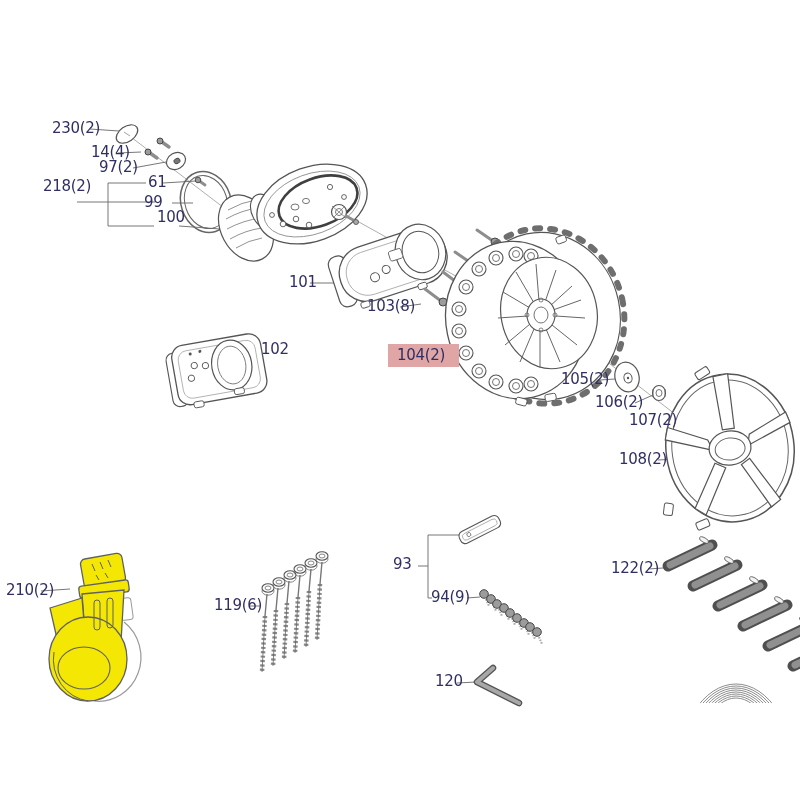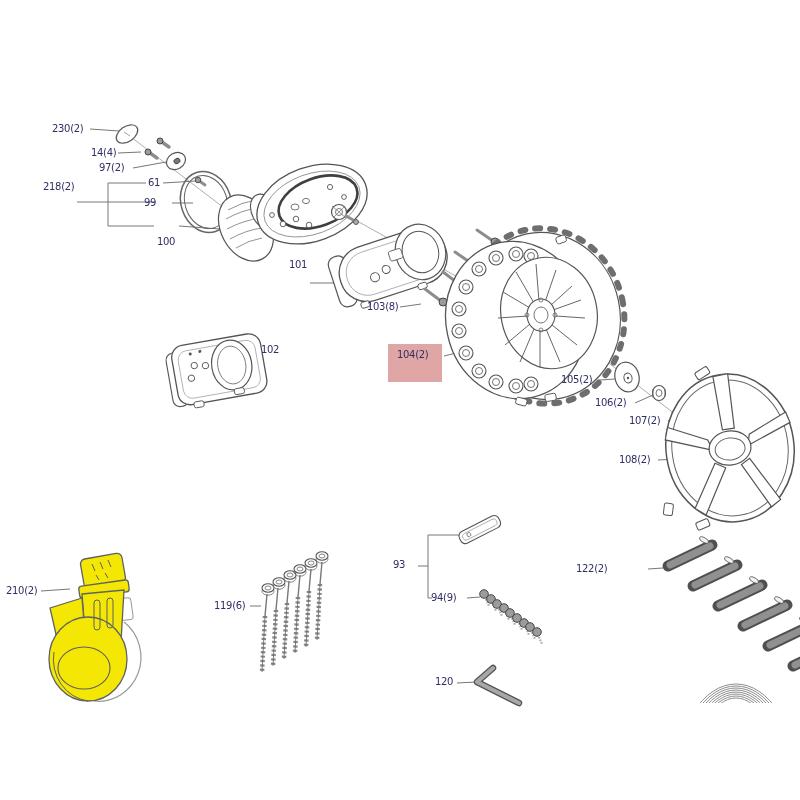--- a/index.html
+++ b/index.html
@@ -6,23 +6,23 @@
     --label-text:#2f2f63;
     --selected-label-bg:#e0a6a6;
     --highlight-part-fill:#f3e703;
     --line-art:#5a5a5a;
   }
   html,body{margin:0;padding:0;}
   body{width:800px;height:800px;background:#ffffff;overflow:hidden;
        font-family:"DejaVu Sans", sans-serif;}
   #stage{position:relative;width:800px;height:800px;background:#fff;}
   #art{position:absolute;left:0;top:0;}
-  .lbl{position:absolute;font-size:10px;line-height:11px;color:var(--label-text);
+  .lbl{position:absolute;font-size:15px;line-height:11px;color:var(--label-text);
        letter-spacing:-0.3px;white-space:nowrap;z-index:5;cursor:default;}
-  .lbl.sel{background:var(--selected-label-bg);padding:6px 14px 22px 9px;
+  .lbl.sel{background:var(--selected-label-bg);padding:6px 14px 7px 9px;
            line-height:10px;}
 </style>
 </head>
 <body>
 
 <div id="stage">
 
 <svg id="art" width="800" height="800" viewBox="0 0 800 800">
   <defs>
     <clipPath id="coilclip">
@@ -402,29 +402,29 @@
     <ellipse cx="736" cy="780" rx="42.5" ry="82"></ellipse>
   </g>
 </svg>
 
 <div class="lbl" style="left:52px;top:123px">230(2)</div>
 <div class="lbl" style="left:91px;top:147px">14(4)</div>
 <div class="lbl" style="left:99px;top:162px">97(2)</div>
 <div class="lbl" style="left:43px;top:181px">218(2)</div>
 <div class="lbl" style="left:148px;top:177px">61</div>
 <div class="lbl" style="left:144px;top:197px">99</div>
-<div class="lbl" style="left:157px;top:236px">100</div>
-<div class="lbl" style="left:289px;top:259px">101</div>
+<div class="lbl" style="left:157px;top:212px">100</div>
+<div class="lbl" style="left:289px;top:277px">101</div>
 <div class="lbl" style="left:367px;top:301px">103(8)</div>
 <div class="lbl" style="left:261px;top:344px">102</div>
 <div class="lbl sel" style="left:388px;top:344px">104(2)</div>
 <div class="lbl" style="left:561px;top:374px">105(2)</div>
 <div class="lbl" style="left:595px;top:397px">106(2)</div>
 <div class="lbl" style="left:629px;top:415px">107(2)</div>
 <div class="lbl" style="left:619px;top:454px">108(2)</div>
 <div class="lbl" style="left:6px;top:585px">210(2)</div>
 <div class="lbl" style="left:214px;top:600px">119(6)</div>
 <div class="lbl" style="left:393px;top:559px">93</div>
 <div class="lbl" style="left:431px;top:592px">94(9)</div>
 <div class="lbl" style="left:435px;top:676px">120</div>
-<div class="lbl" style="left:576px;top:563px">122(2)</div>
+<div class="lbl" style="left:611px;top:563px">122(2)</div>
 
 </div>
 
 </body></html>

